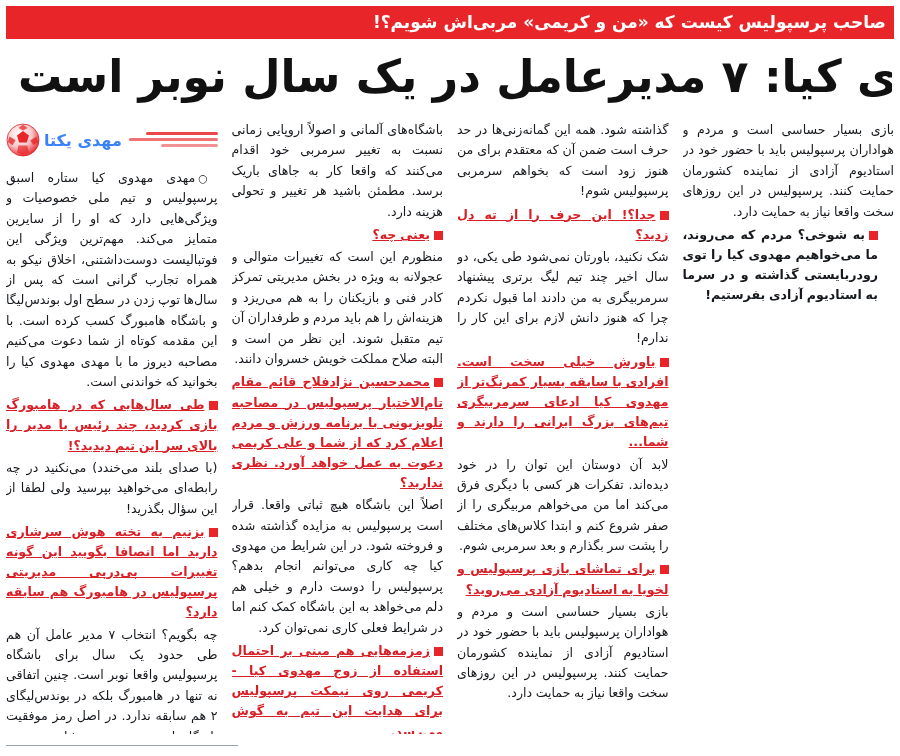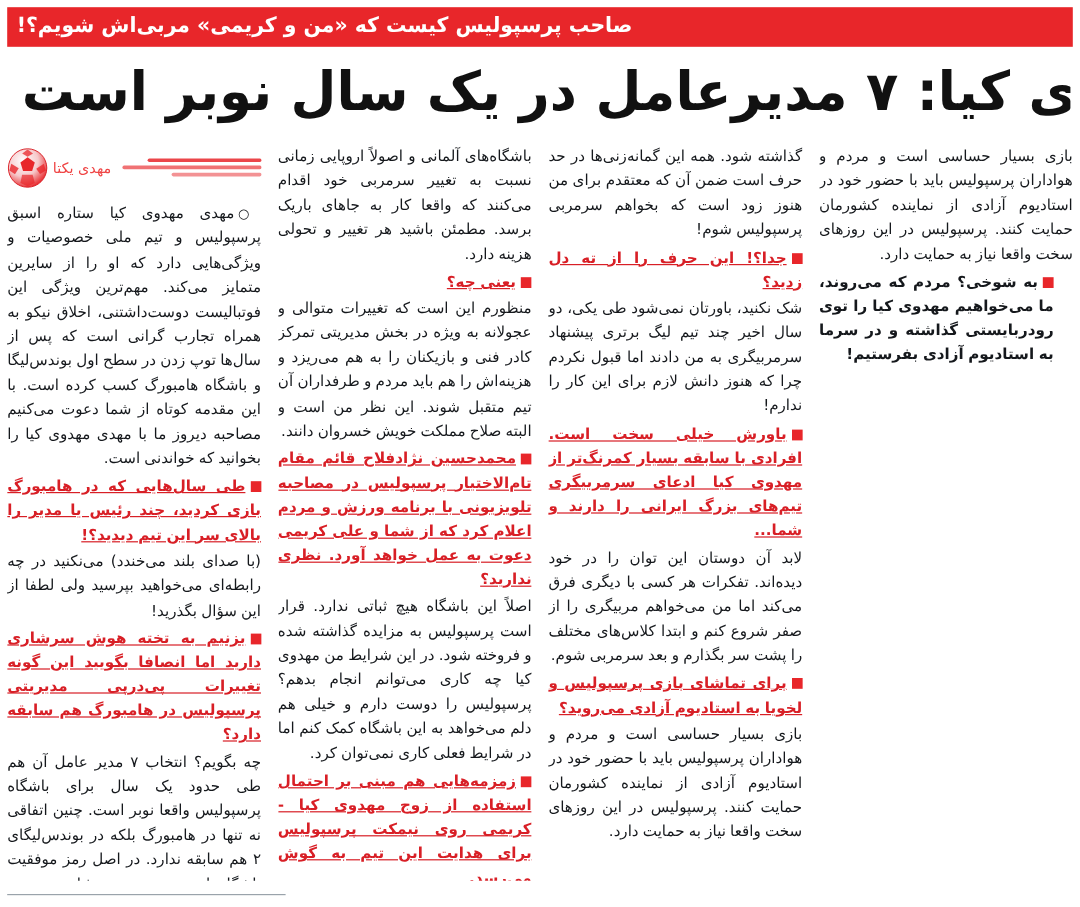--- a/index.html
+++ b/index.html
@@ -20,21 +20,21 @@
   
   .kicker-bar {
     position: absolute;
     top: 6px;
     right: 6px;
     left: 6px;
     height: 33px;
     background: #e8262a;
     display: flex;
     align-items: center;
-    justify-content: flex-end;
+    justify-content: flex-start;
     overflow: hidden;
   }
   .kicker-bar .kicker-text {
     color: #ffffff;
     font-size: 17.5px;
     font-weight: bold;
     line-height: 1;
     letter-spacing: -0.3px;
     white-space: nowrap;
     transform: scaleX(0.97);
@@ -90,23 +90,23 @@
     margin-bottom: 8px;
     direction: rtl;
   }
   .ball-logo {
     width: 34px;
     height: 34px;
     flex: 0 0 34px;
     position: relative;
   }
   .byline-name {
-    font-size: 12px;
-    font-weight: normal;
-    color: #ef4444;
+    font-size: 16px;
+    font-weight: bold;
+    color: #3b82f6;
     white-space: nowrap;
   }
   .speed-lines {
     flex: 1 1 auto;
     height: 22px;
     position: relative;
     min-width: 10px;
   }
   .speed-lines span {
     position: absolute;
@@ -224,21 +224,21 @@
 
   <div class="column">
     <p class="para">باشگاه‌های آلمانی و اصولاً اروپایی زمانی نسبت به تغییر سرمربی خود اقدام می‌کنند که واقعا کار به جاهای باریک برسد. مطمئن باشید هر تغییر و تحولی هزینه دارد.</p>
     <p class="question">
       <span class="bullet"></span><span>یعنی چه؟</span>
     </p>
     <p class="para">منظورم این است که تغییرات متوالی و عجولانه به ویژه در بخش مدیریتی تمرکز کادر فنی و بازیکنان را به هم می‌ریزد و هزینه‌اش را هم باید مردم و طرفداران آن تیم متقبل شوند. این نظر من است و البته صلاح مملکت خویش خسروان دانند.</p>
     <p class="question">
       <span class="bullet"></span><span>محمدحسین نژادفلاح قائم مقام تام‌الاختیار پرسپولیس در مصاحبه تلویزیونی با برنامه ورزش و مردم اعلام کرد که از شما و علی کریمی دعوت به عمل خواهد آورد. نظری ندارید؟</span>
     </p>
-    <p class="para">اصلاً این باشگاه هیچ ثباتی ندارد. قرار است پرسپولیس به مزایده گذاشته شده و فروخته شود. در این شرایط من مهدوی کیا چه کاری می‌توانم انجام بدهم؟ پرسپولیس را دوست دارم و خیلی هم دلم می‌خواهد به این باشگاه کمک کنم اما در شرایط فعلی کاری نمی‌توان کرد.</p>
+    <p class="para">اصلاً این باشگاه هیچ ثباتی واقعا. قرار است پرسپولیس به مزایده گذاشته شده و فروخته شود. در این شرایط من مهدوی کیا چه کاری می‌توانم انجام بدهم؟ پرسپولیس را دوست دارم و خیلی هم دلم می‌خواهد به این باشگاه کمک کنم اما در شرایط فعلی کاری نمی‌توان کرد.</p>
     <p class="question">
       <span class="bullet"></span><span>زمزمه‌هایی هم مبنی بر احتمال استفاده از زوج مهدوی کیا - کریمی روی نیمکت پرسپولیس برای هدایت این تیم به گوش می‌رسد.</span>
     </p>
 
   </div>
 
   <div class="column">
 
     <div class="byline-block">
       <div class="speed-lines">

